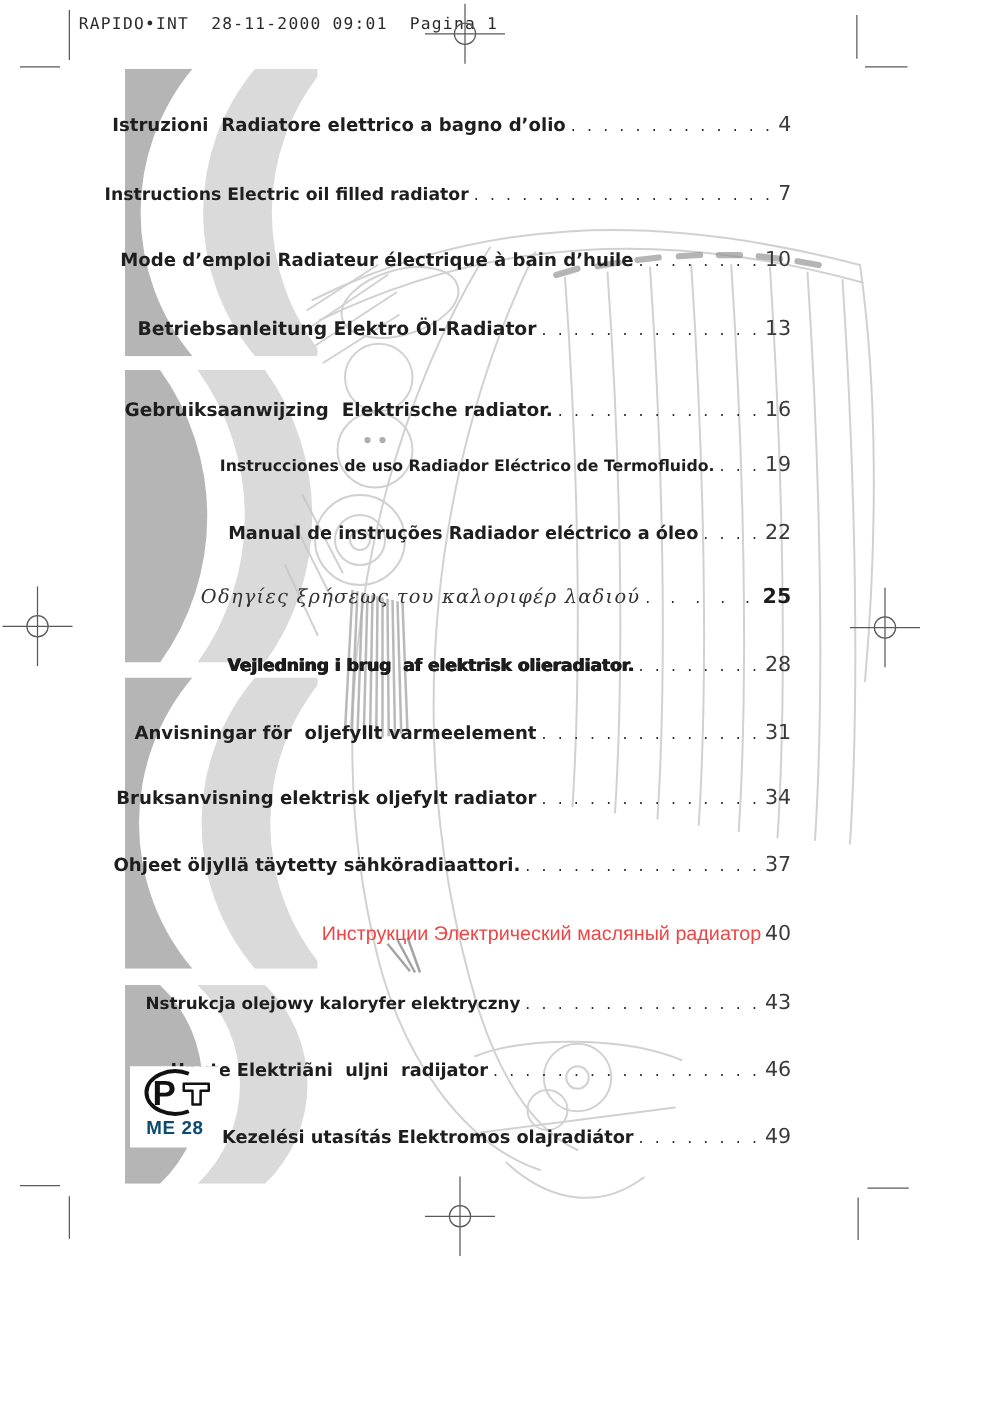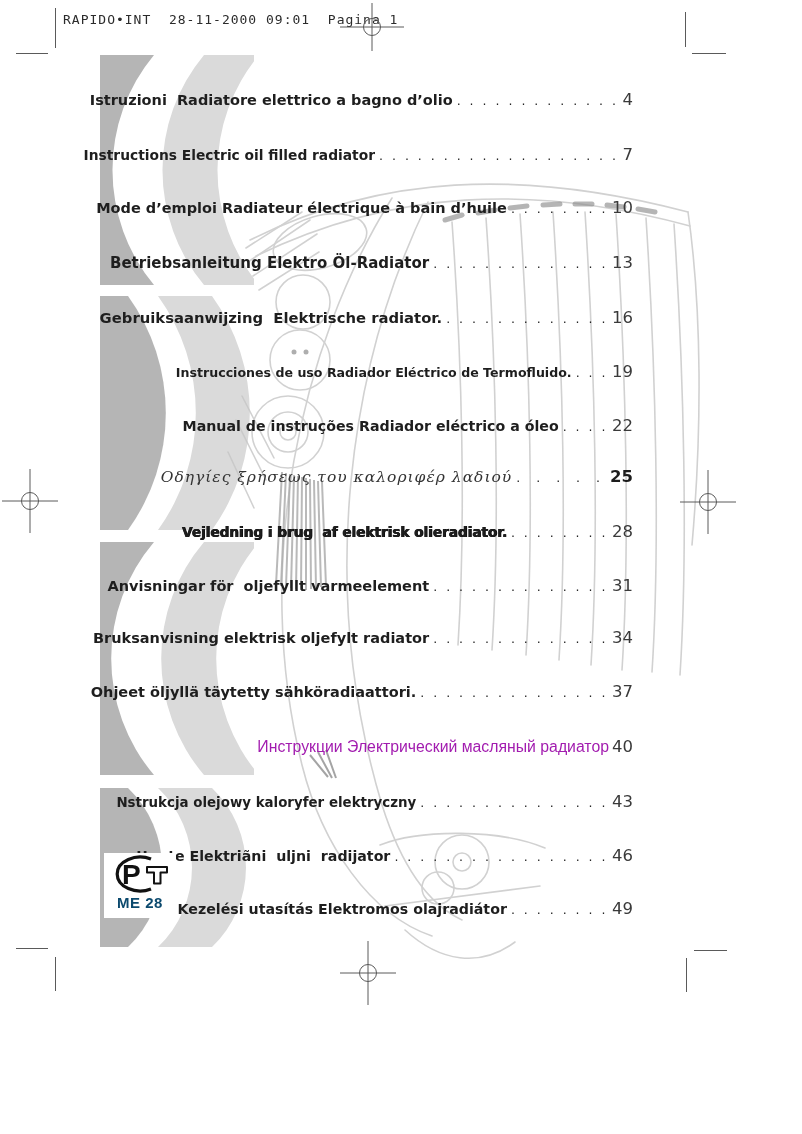--- a/index.html
+++ b/index.html
@@ -27,21 +27,21 @@
   .toc-row[data-lang="nl"]{font-size:14.8px;}
   .toc-row[data-lang="es"]{font-size:12.6px;text-align:center;}
   .toc-row[data-lang="pt"]{font-size:14.2px;}
   .toc-row[data-lang="el"] .lbl{font-family:"DejaVu Serif",serif;font-style:italic;font-weight:400;
         font-size:15.5px;letter-spacing:1px;color:#333;}
   .toc-row[data-lang="el"] .dots{letter-spacing:6px;}
   .toc-row[data-lang="el"] .pg{font-weight:700;color:#1c1c1c;}
   .toc-row[data-lang="da"]{font-size:13.6px;margin-left:12px;}
   .toc-row[data-lang="da"] .lbl{text-shadow:0.9px 0 0 #111,0.45px 0 0 #111;}
   .toc-row[data-lang="ru"] .lbl{font-family:"Liberation Sans",sans-serif;font-weight:400;
-        font-size:15.8px;color:#a21caf;}
+        font-size:15.8px;color:#ef4444;}
   .toc-row[data-lang="pl"]{font-size:13.4px;}
   .toc-row[data-lang="hr"]{font-size:14.2px;}
   .toc-row[data-lang="hu"]{font-size:14.2px;}
   
   .gost{position:absolute;left:104px;top:853px;width:72px;height:65px;background:#fff;z-index:4;
         display:flex;flex-direction:column;align-items:center;justify-content:flex-start;}
   .gost .me{font-family:"Liberation Sans",sans-serif;font-weight:700;font-size:15px;color:#0c4a6e;
         letter-spacing:0.5px;margin-top:-1px;}
 </style>
 </head>
@@ -163,21 +163,21 @@
       <div class="toc-row" data-lang="fr" style="top: 196px;">
         <span class="lbl">Mode d’emploi Radiateur électrique à bain d’huile</span>
         <span class="dots">. . . . . . . .</span>
         <span class="pg">10</span>
       </div>
       <div class="toc-row" data-lang="de" style="top: 251px;">
         <span class="lbl">Betriebsanleitung Elektro Öl-Radiator</span>
         <span class="dots">. . . . . . . . . . . . . .</span>
         <span class="pg">13</span>
       </div>
-      <div class="toc-row" data-lang="nl" style="top: 306px; justify-content: flex-end;">
+      <div class="toc-row" data-lang="nl" style="top: 316px; justify-content: flex-end;">
         <span class="lbl">Gebruiksaanwijzing  Elektrische radiator.</span>
         <span class="dots">. . . . . . . . . . . . .</span>
         <span class="pg">16</span>
       </div>
       <div class="toc-row" data-lang="es" style="top: 360px;">
         <span class="lbl">Instrucciones de uso Radiador Eléctrico de Termofluido.</span>
         <span class="dots">. . .</span>
         <span class="pg">19</span>
       </div>
       <div class="toc-row" data-lang="pt" style="top: 414px;">

